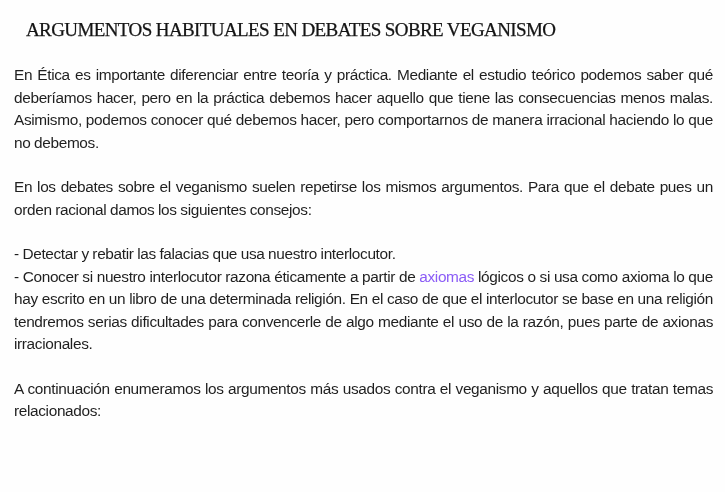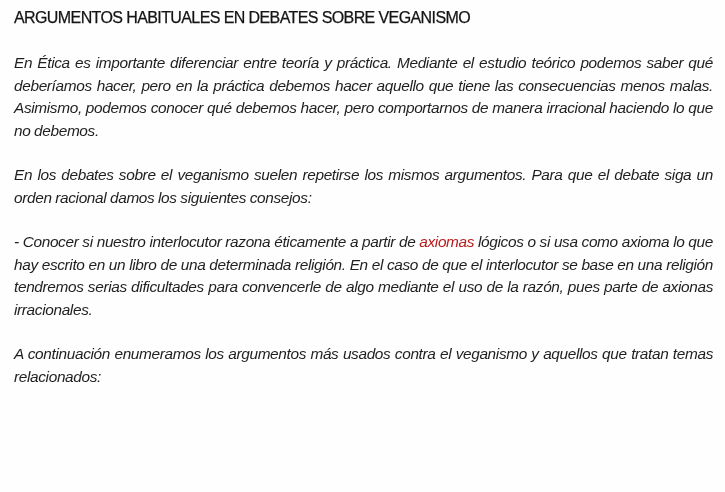--- a/index.html
+++ b/index.html
@@ -15,57 +15,57 @@
       font-family: "Liberation Sans", sans-serif;
       color: #1f1f1f;
     }
     .article {
       position: absolute;
       left: 14px;
       top: 7px;
       width: 699px;
     }
     .title {
-      font-family: Liberation Sans, sans-serif;
-      font-size: 16px;
+      font-family: Liberation Serif, serif;
+      font-size: 19px;
       font-weight: normal;
       letter-spacing: -0.6px;
       color: #141414;
-      margin: 0;
+      margin: 12px;
       height: 22px;
       line-height: 22px;
       -webkit-text-stroke: 0.25px #141414;
     }
     .para {
       font-size: 15.4px;
       line-height: 22.5px;
       margin: 0;
       text-align: justify;
       letter-spacing: -0.35px;
       word-spacing: -0.3px;
-      font-style: italic;
     }
     .p1 { margin-top: 23px; }
     .p2 { margin-top: 22px; }
     .list { margin-top: 22px; }
     .p3 { margin-top: 22px; }
     .list .para { margin: 0; }
     a.link {
-      color: #b91c1c;
+      color: #8b5cf6;
       text-decoration: none;
     }
   </style>
 </head>
 <body>
 
 <div class="article">
   <h1 class="title">ARGUMENTOS HABITUALES EN DEBATES SOBRE VEGANISMO</h1>
 
   <p class="para p1">En Ética es importante diferenciar entre teoría y práctica. Mediante el estudio teórico podemos saber qué deberíamos hacer, pero en la práctica debemos hacer aquello que tiene las consecuencias menos malas. Asimismo, podemos conocer qué debemos hacer, pero comportarnos de manera irracional haciendo lo que no debemos.</p>
 
-  <p class="para p2">En los debates sobre el veganismo suelen repetirse los mismos argumentos. Para que el debate siga un orden racional damos los siguientes consejos:</p>
+  <p class="para p2">En los debates sobre el veganismo suelen repetirse los mismos argumentos. Para que el debate pues un orden racional damos los siguientes consejos:</p>
 
   <div class="list">
+    <p class="para">- Detectar y rebatir las falacias que usa nuestro interlocutor.</p>
     <p class="para"><span>- Conocer si nuestro interlocutor razona éticamente a partir de </span><a class="link" href="#">axiomas</a><span> lógicos o si usa como axioma lo que hay escrito en un libro de una determinada religión. En el caso de que el interlocutor se base en una religión tendremos serias dificultades para convencerle de algo mediante el uso de la razón, pues parte de axionas irracionales.</span></p>
   </div>
 
   <p class="para p3">A continuación enumeramos los argumentos más usados contra el veganismo y aquellos que tratan temas relacionados:</p>
 </div>
 
 </body></html>

